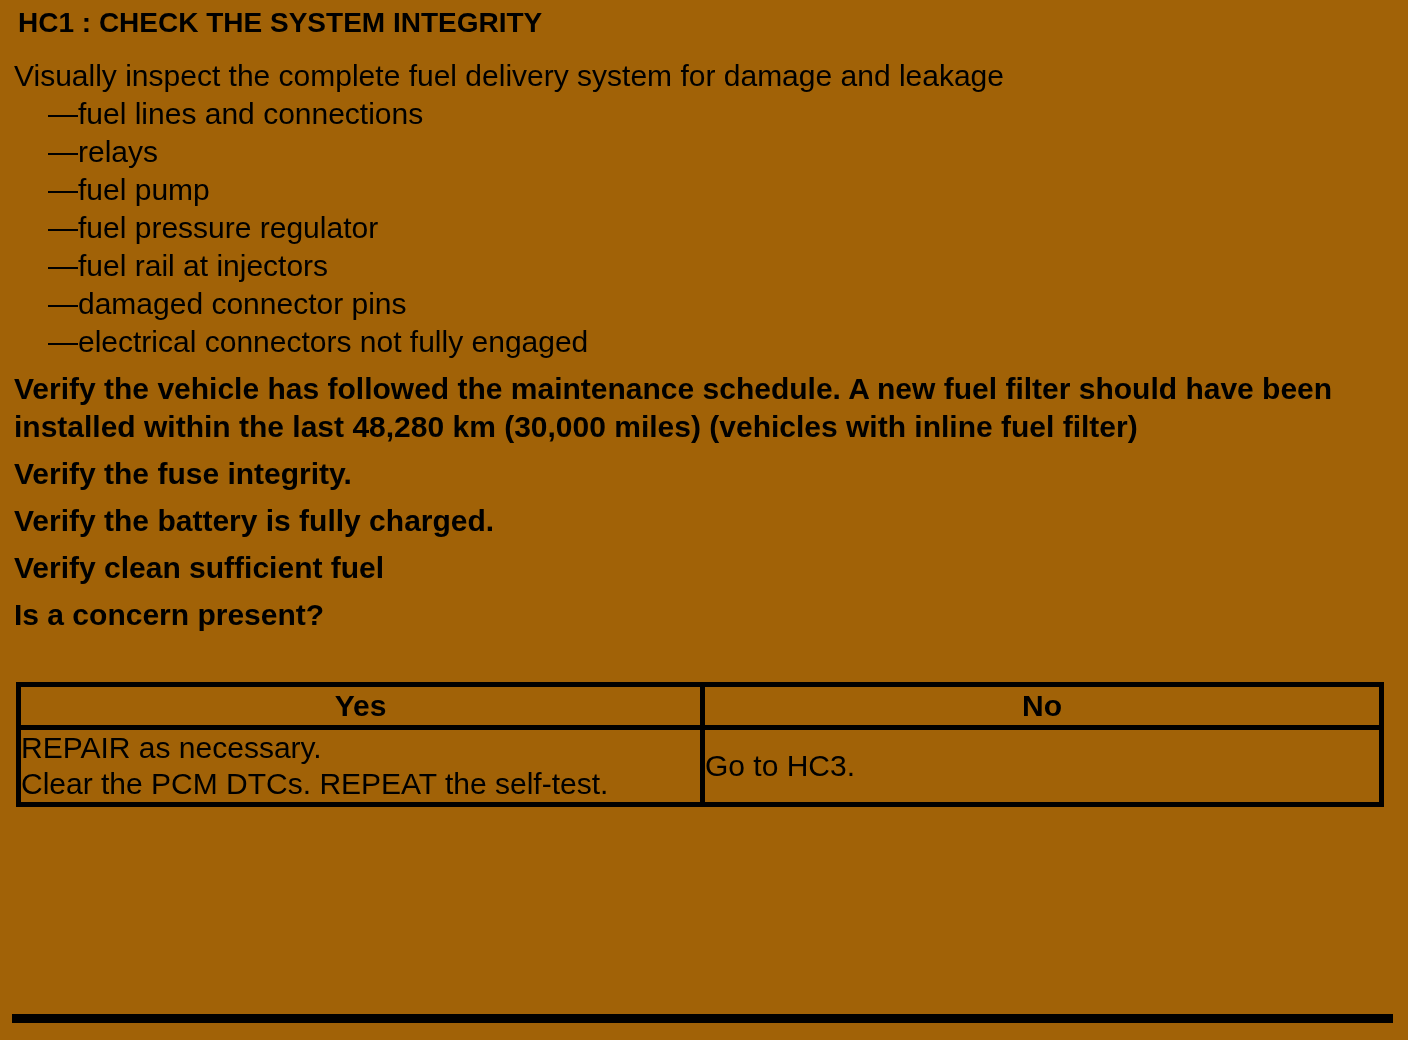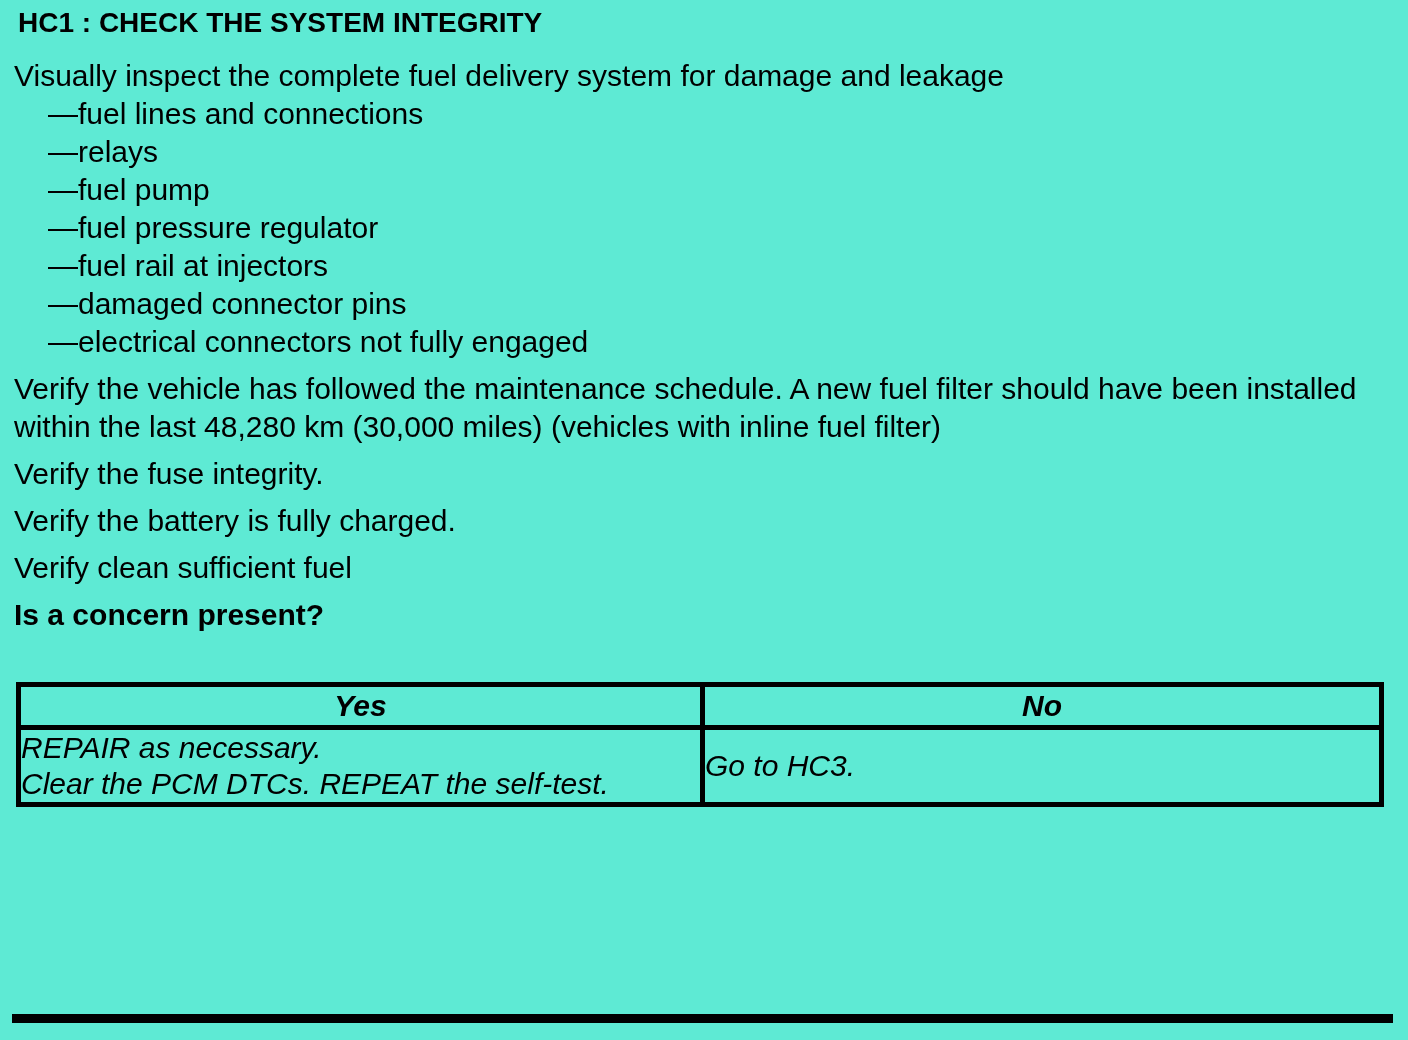--- a/index.html
+++ b/index.html
@@ -1,46 +1,45 @@
 <!DOCTYPE html>
 <html><head>
 <meta charset="utf-8">
 <style>
   html, body { margin: 0; padding: 0; background: #ffffff; }
   .doc {
     position: relative;
     width: 1408px;
     height: 1040px;
-    background: #5eead4;
+    background: #a16207;
     color: #000000;
     font-family: "Liberation Sans", sans-serif;
     font-size: 30px;
     line-height: 38px;
     overflow: hidden;
   }
   .heading {
     font-weight: bold;
     font-size: 28px;
     line-height: 30px;
     padding: 8px 0 0 18px;
   }
   .intro { margin: 19px 0 0 14px; }
   .indent-block { margin-left: 48px; }
   .list-line { white-space: nowrap; }
-  .para { margin: 9px 0 0 14px; }
+  .para { margin: 9px 0 0 14px; font-weight: bold; }
   .question {
     font-weight: bold;
     margin: 9px 3px 0 14px;
   }
   table.decision {
     border-collapse: collapse;
     table-layout: fixed;
     width: 1368px;
     margin: 48px 0 0 16px;
-    font-style: italic;
   }
   table.decision, table.decision th, table.decision td {
     border: 5px solid #000000;
   }
   table.decision th {
     font-weight: bold;
     font-size: 30px;
     text-align: center;
     height: 37px;
     padding: 0;

